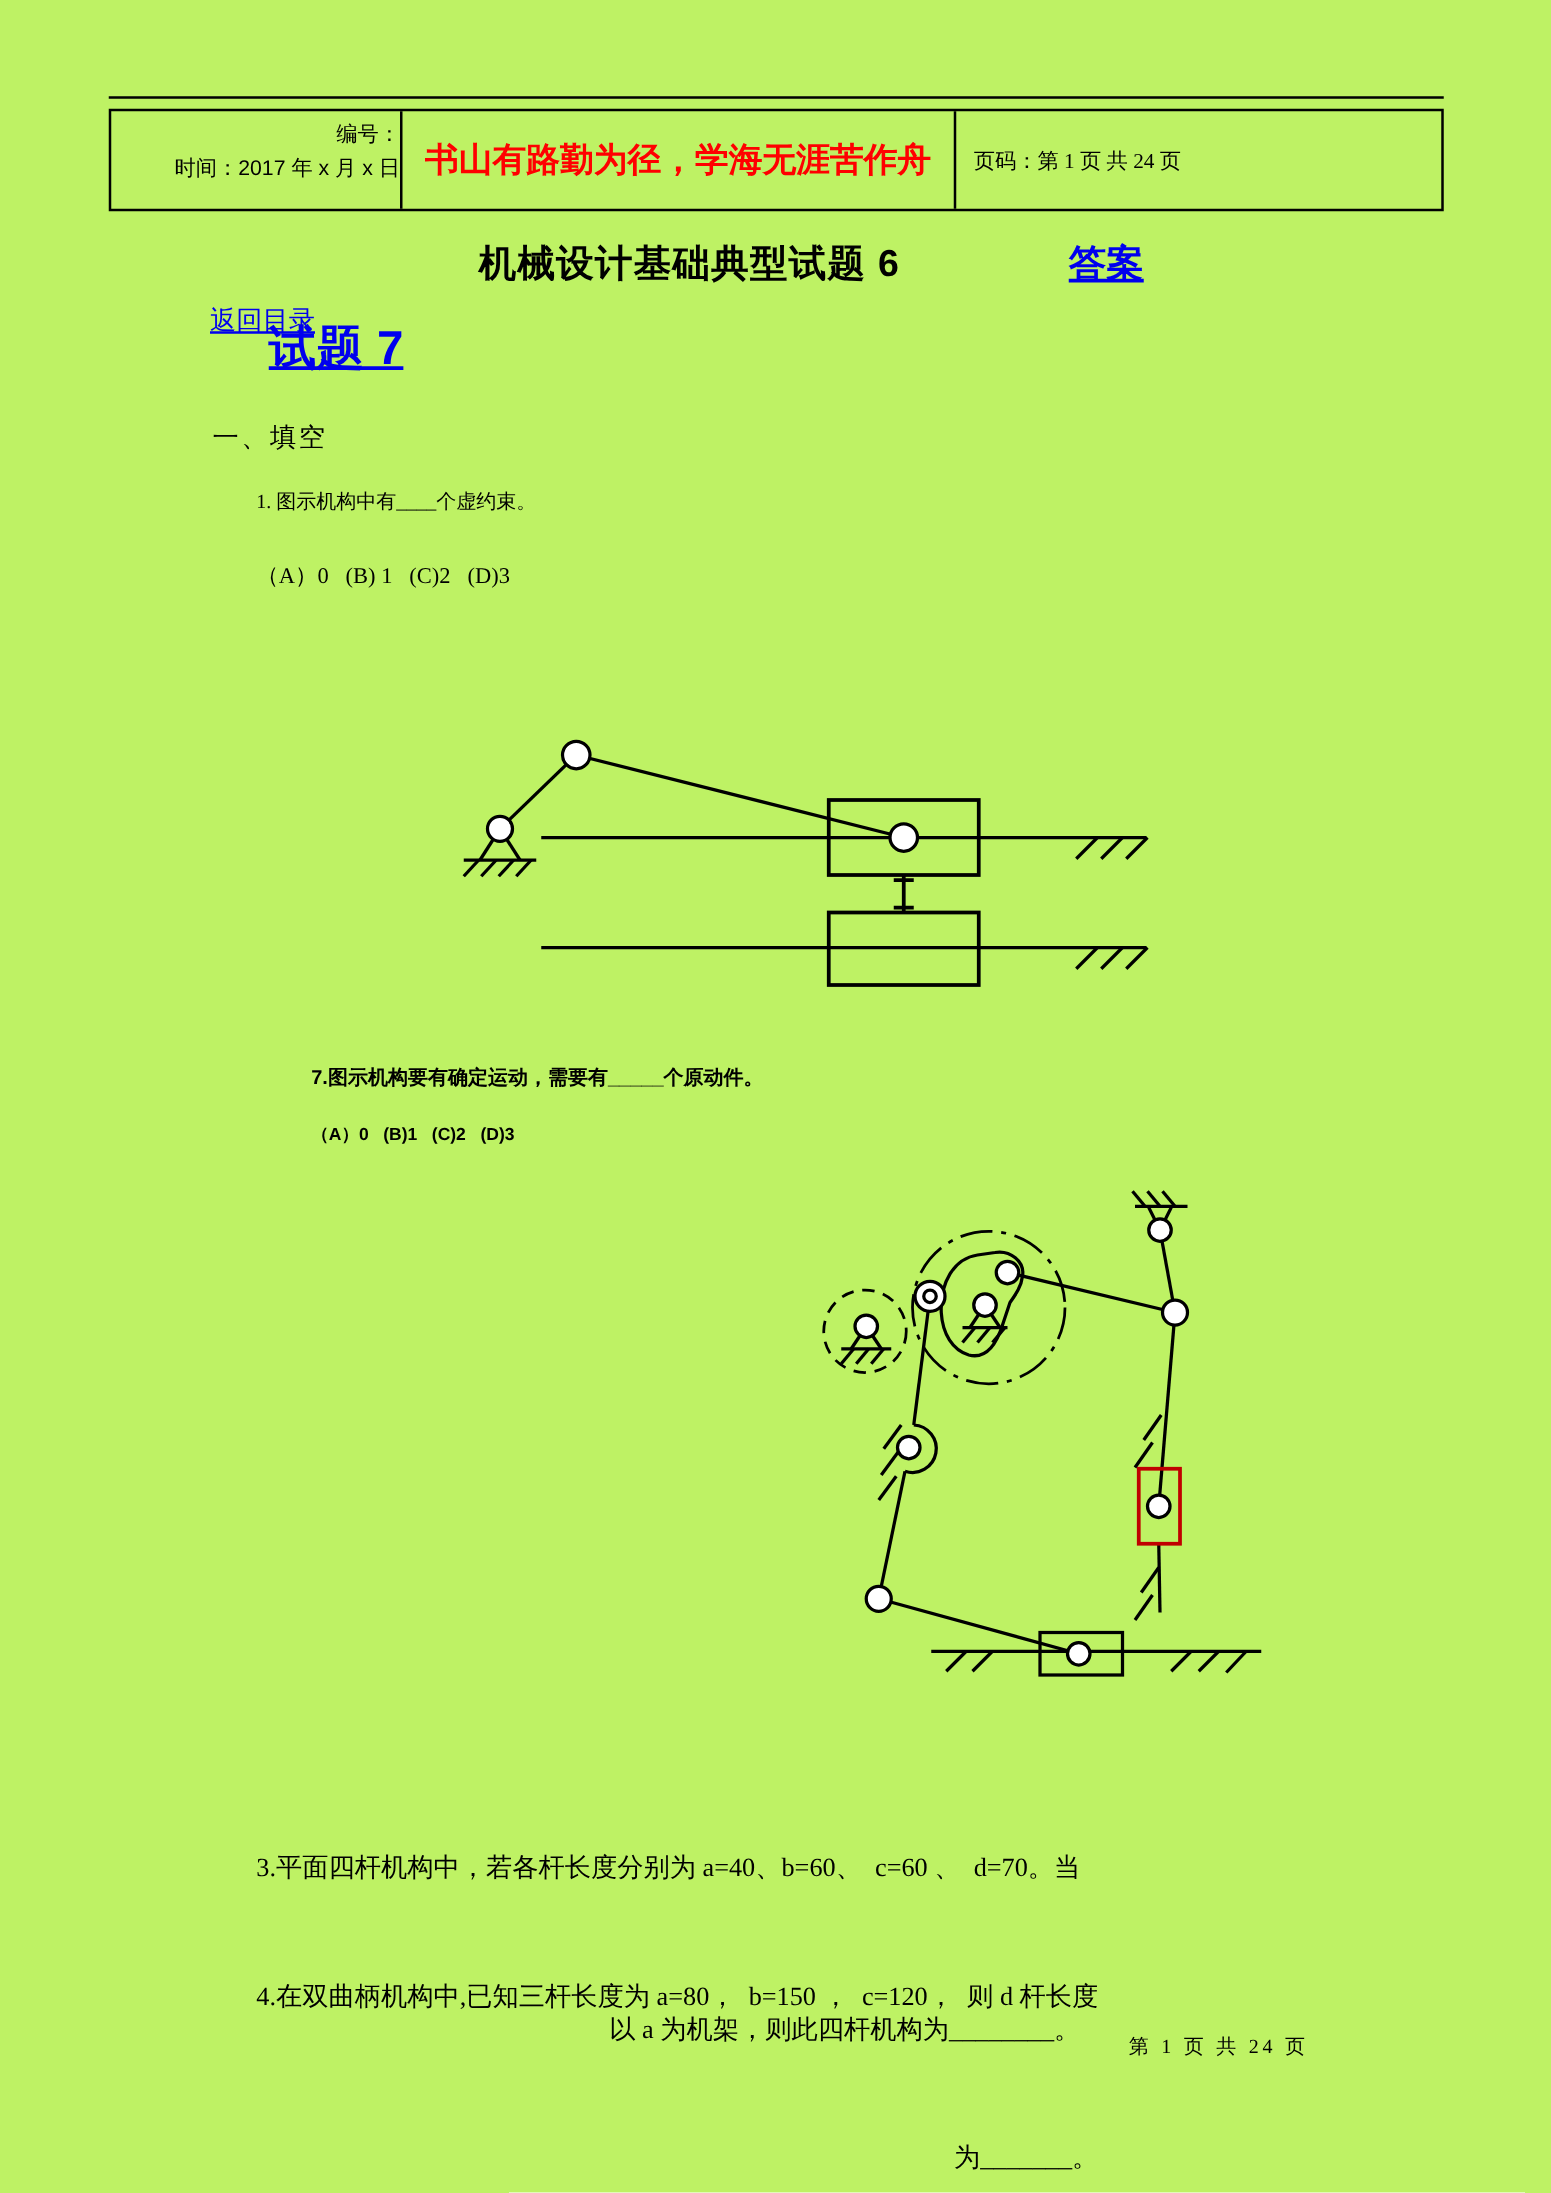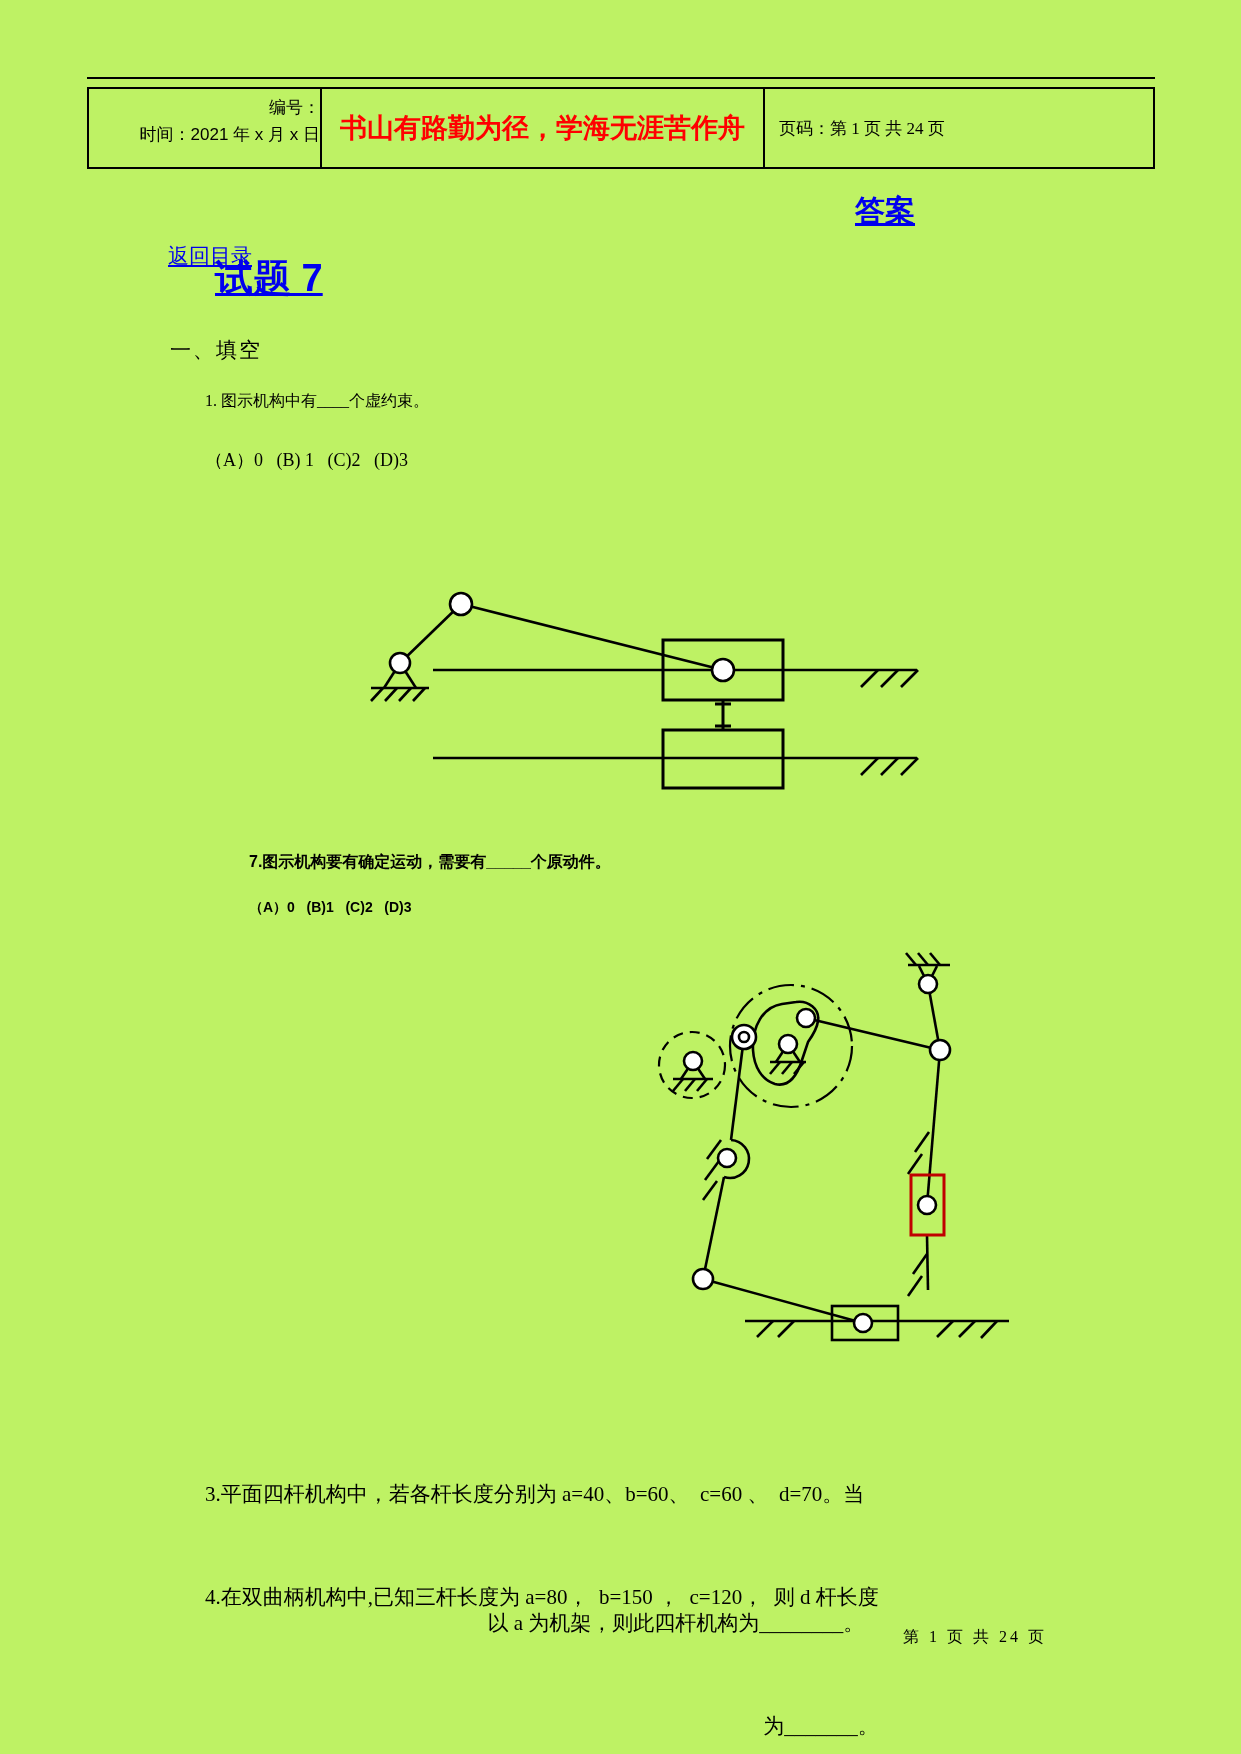--- a/index.html
+++ b/index.html
@@ -48,31 +48,32 @@
 </head>
 <body>
 
 <div class="page">
 
   <div class="abs top-rule"></div>
 
   <div class="abs hdr-table">
     <div class="hdr-cell hdr-c1">
       <div>编号：</div>
-      <div>时间：2021 年 x 月 x 日</div>
+      <div>时间：2017 年 x 月 x 日</div>
     </div>
     <div class="hdr-cell hdr-c2">
       <span class="hdr-slogan">书山有路勤为径，学海无涯苦作舟</span>
     </div>
     <div class="hdr-cell hdr-c3">
       <span>页码：第 1 页  共 24 页</span>
     </div>
   </div>
 
   <a class="abs back-link">返回目录</a>
+  <div class="abs page-title">机械设计基础典型试题 6</div>
   <a class="abs answer-link">答案</a>
   <a class="abs paper-link">试题 7</a>
 
   <div class="abs section-heading">一、填空</div>
   <div class="abs q1-text">1. 图示机构中有____个虚约束。</div>
   <div class="abs q1-options">（A）0   (B) 1   (C)2   (D)3</div>
 
   <svg class="abs" style="left:325px;top:515px;" width="615" height="290" viewBox="0 0 615 290">
     <g>
       <line class="stroked" x1="75" y1="148" x2="136" y2="89"></line>

